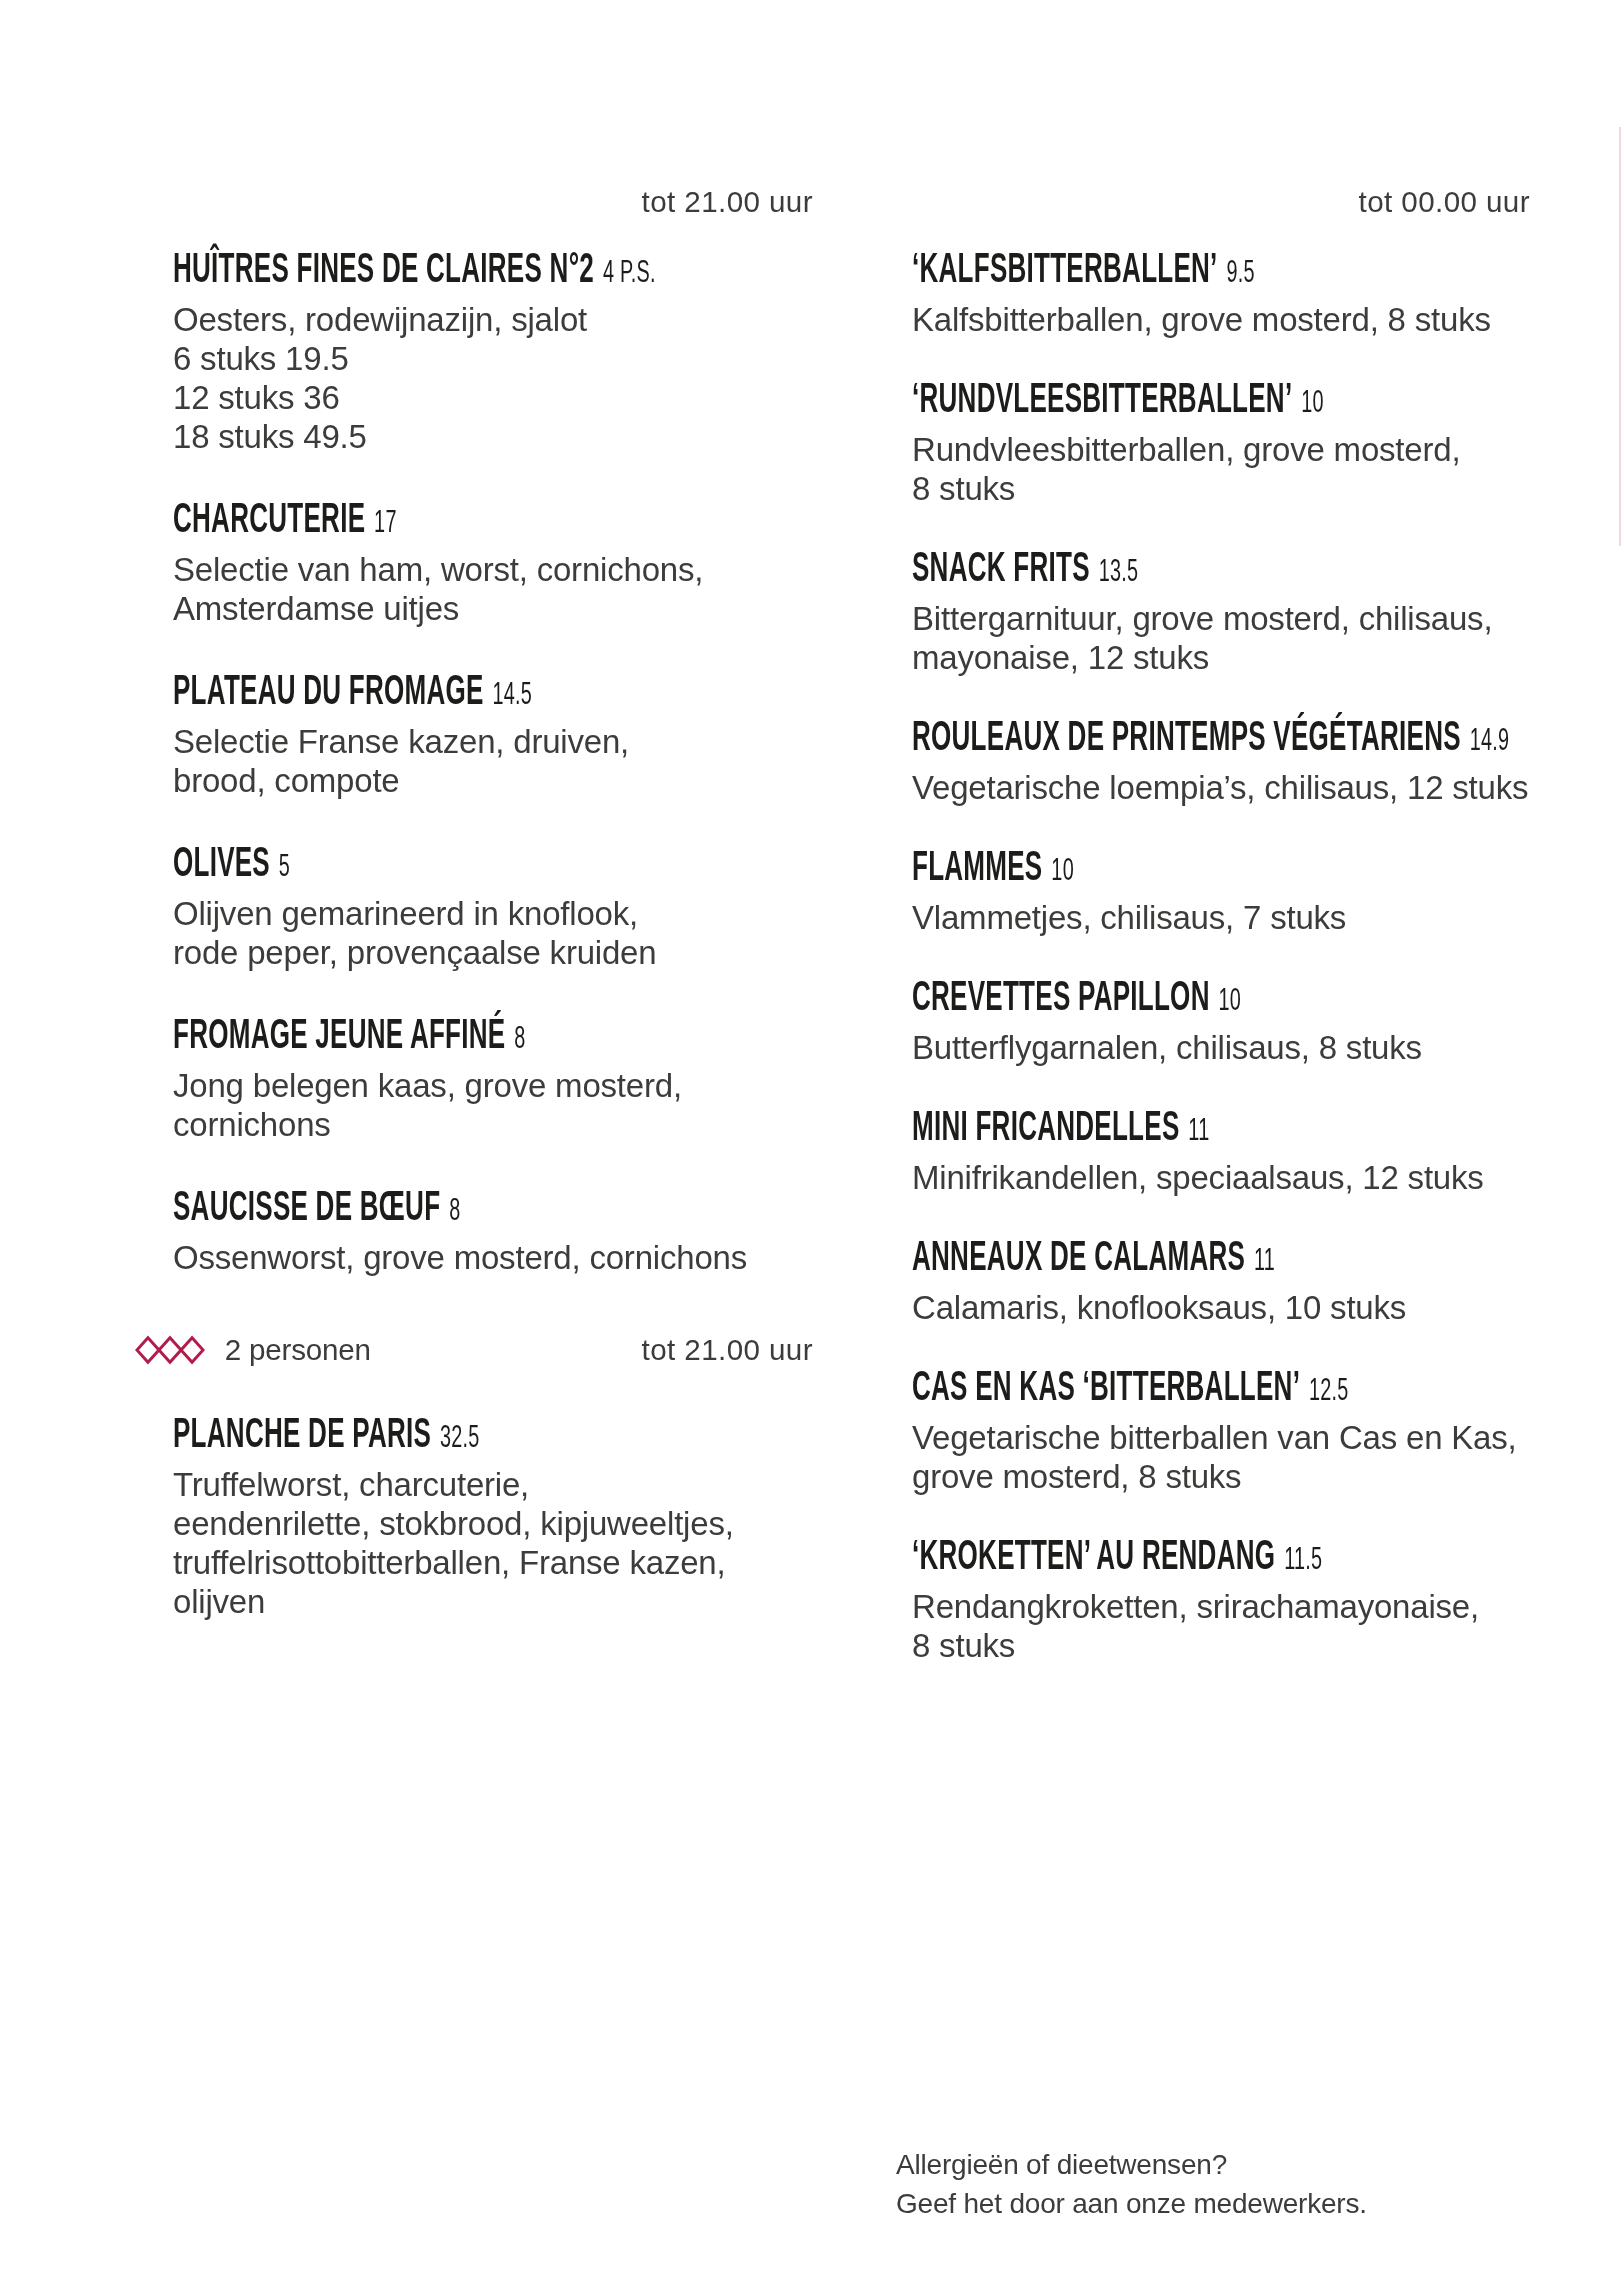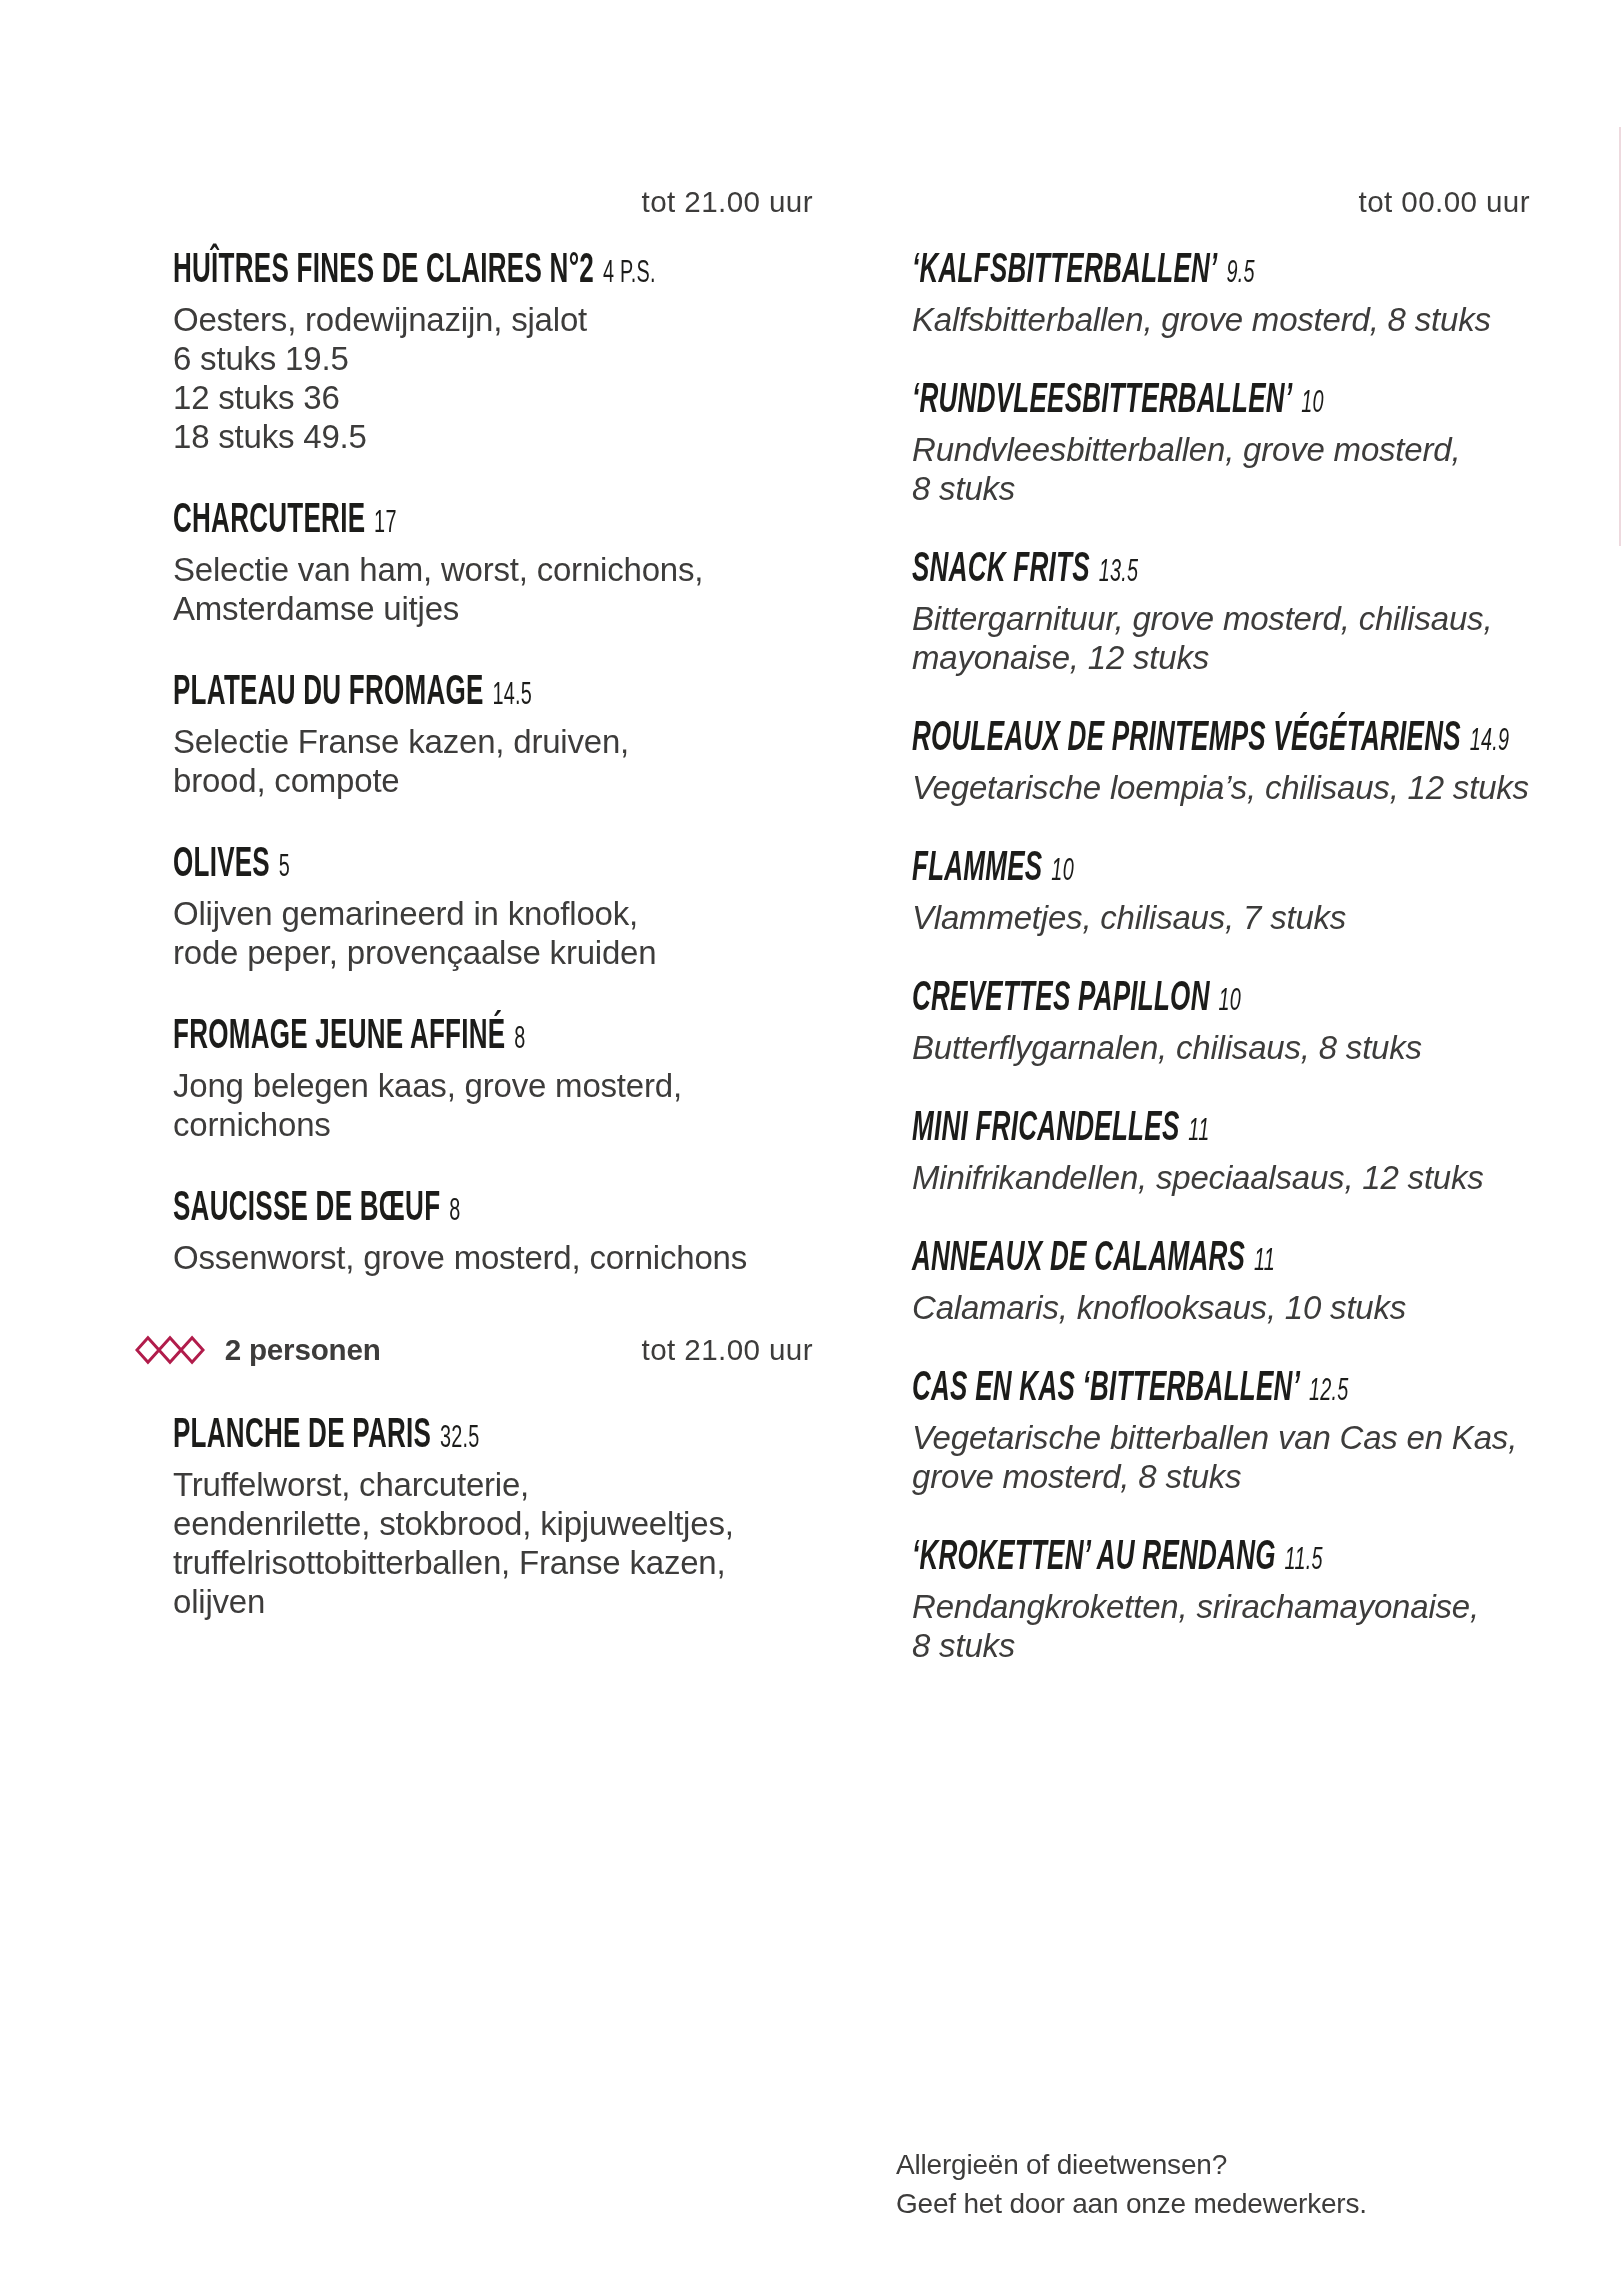--- a/index.html
+++ b/index.html
@@ -12,21 +12,21 @@
   .col { position:absolute; top:184px;margin-left:16px; }
   .col-left  { left:157px; width:640px; }
   .col-right { left:896px; width:618px; }
 
   .hours {
     font-size:29.6px; line-height:36px; letter-spacing:0.4px;
     text-align:right; color:var(--body,#3d3c3b);
     margin-bottom:25px;
   }
   .item { margin-bottom:39px; }
-  .col-right .item { margin-bottom:36px;font-style:italic; }
+  .col-right .item { margin-bottom:36px; }
 
   .trow {
     white-space:nowrap; line-height:45px;
     transform:scaleX(.62); transform-origin:0 100%;
   }
   .ttl {
     font-size:42px; font-weight:700; letter-spacing:0.4px;
     color:var(--title,#1c1c1a);
   }
   .prc {
@@ -36,21 +36,21 @@
   .dsc {
     font-size:33px; line-height:39px; letter-spacing:-0.2px;
     white-space:pre-line; color:var(--body,#3d3c3b);
   }
 
   .separator {
     display:flex; align-items:center;
     margin:56px 0 43px -38px;
   }
   .diamonds { display:block; color:var(--accent,#b11c4b); }
-  .sep-label { font-size:29.6px; margin-left:19.7px; letter-spacing:-0.2px;font-weight:bold; }
+  .sep-label { font-size:29.6px; margin-left:19.7px; letter-spacing:-0.2px; }
   .sep-time  { font-size:29.6px; margin-left:auto; letter-spacing:0.4px; }
 
   .footer {
     position:absolute; left:896px; top:2145px;
     font-size:28px; line-height:39px; letter-spacing:-0.2px;
     white-space:pre-line; color:var(--body,#3d3c3b);
   }
   .edge-artifact {
     position:absolute; left:1619px; top:127px;
     width:1.8px; height:419px; background:#eed9de;

